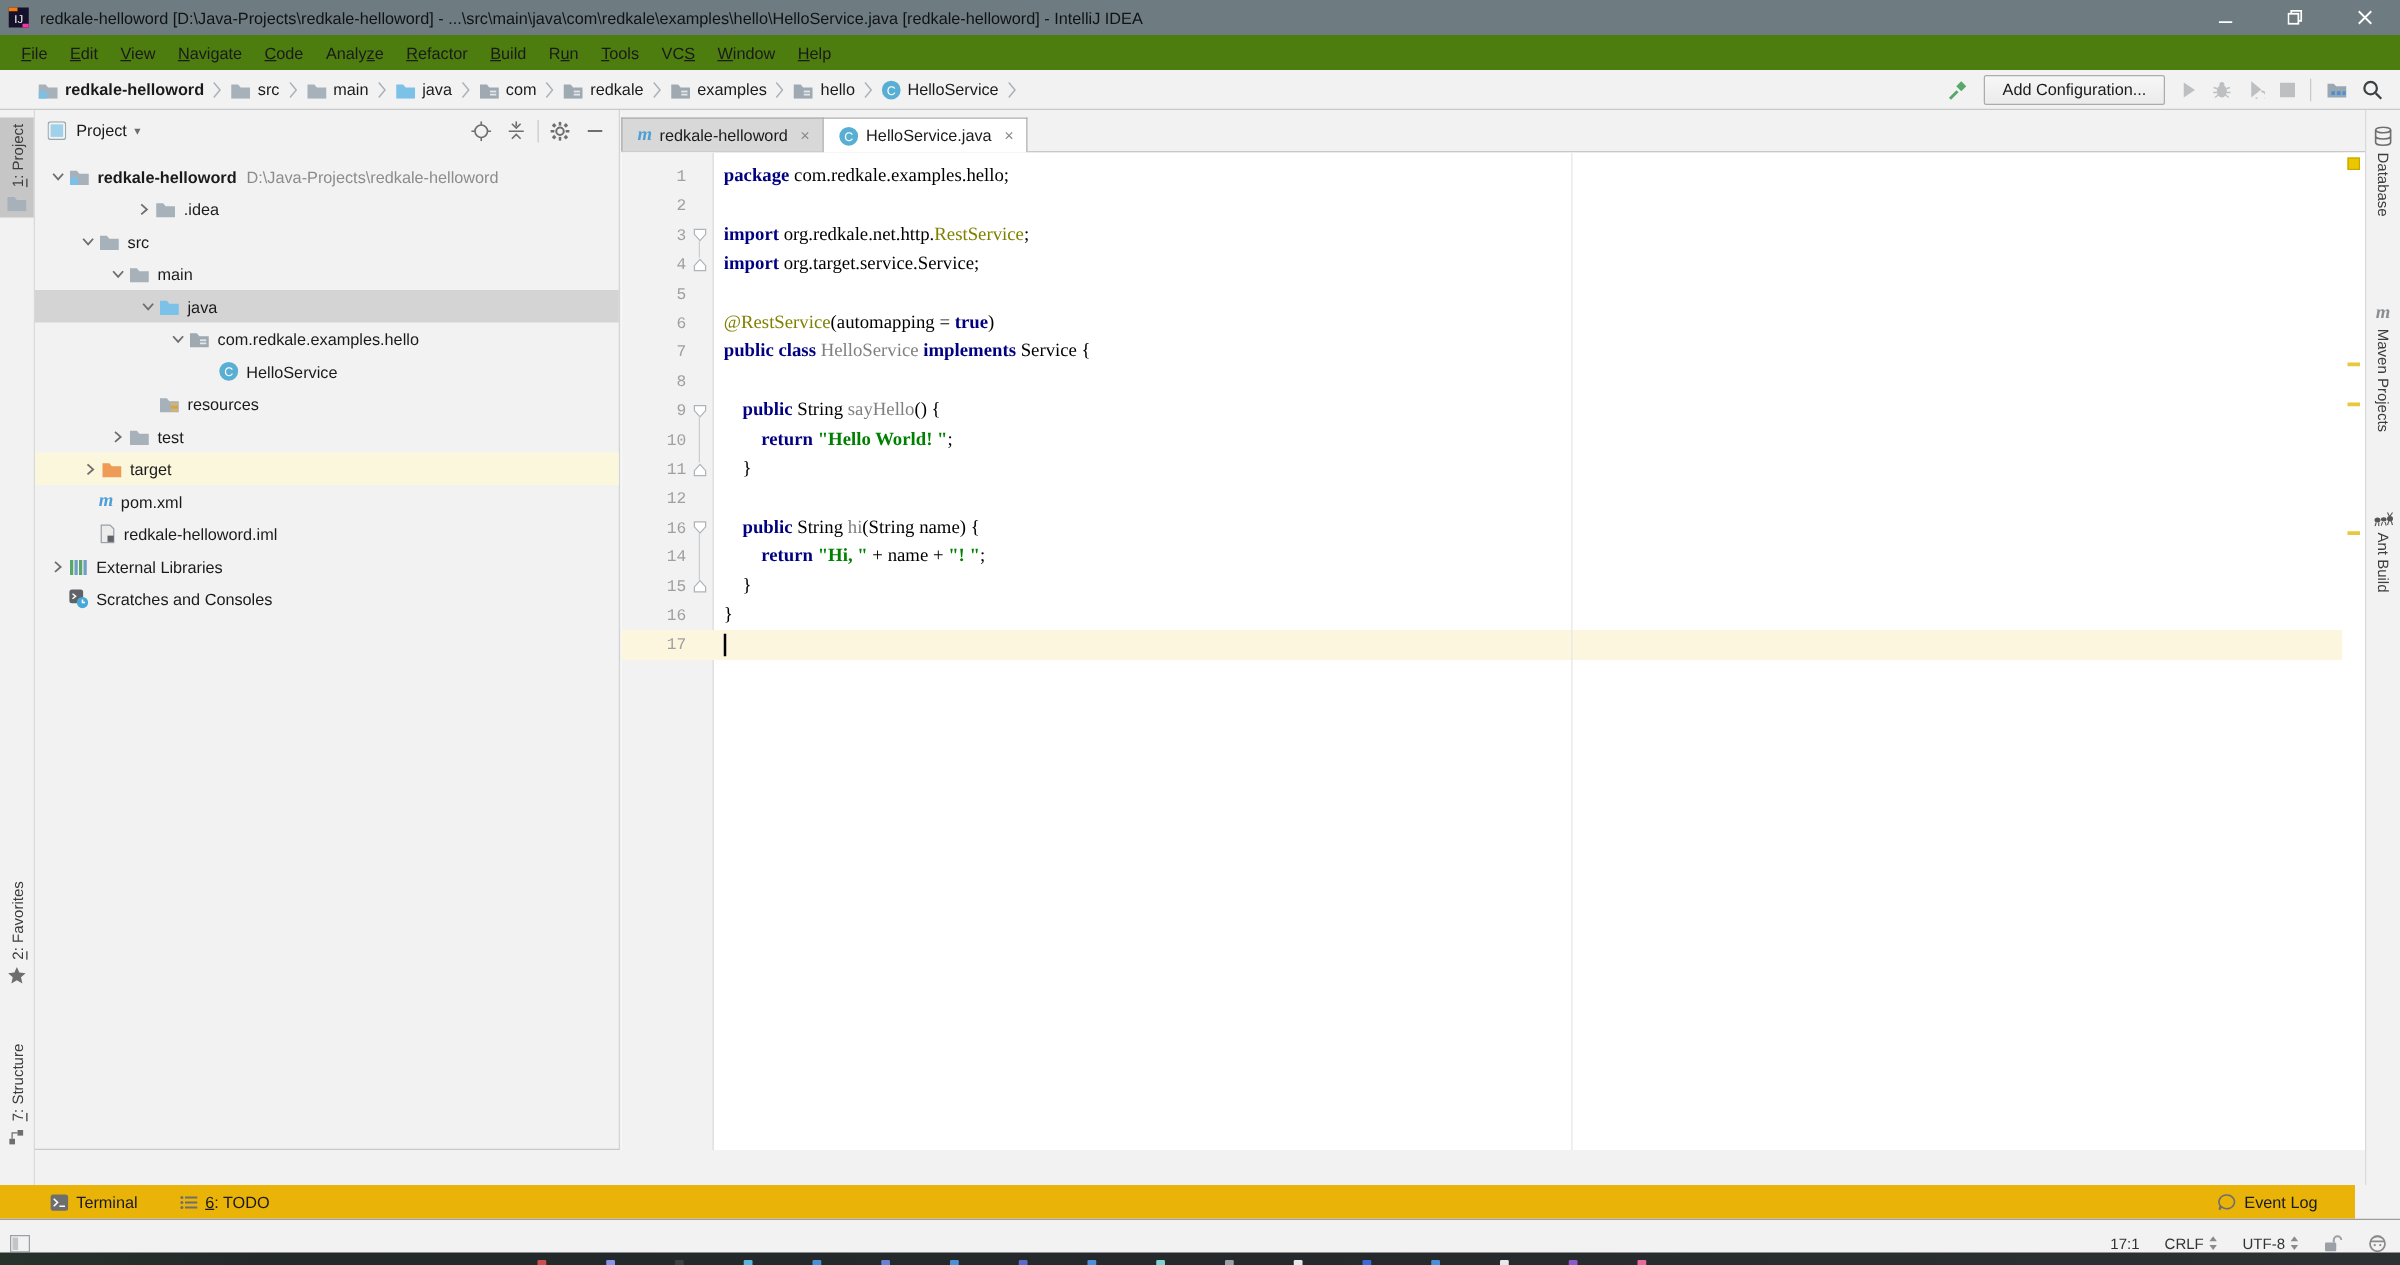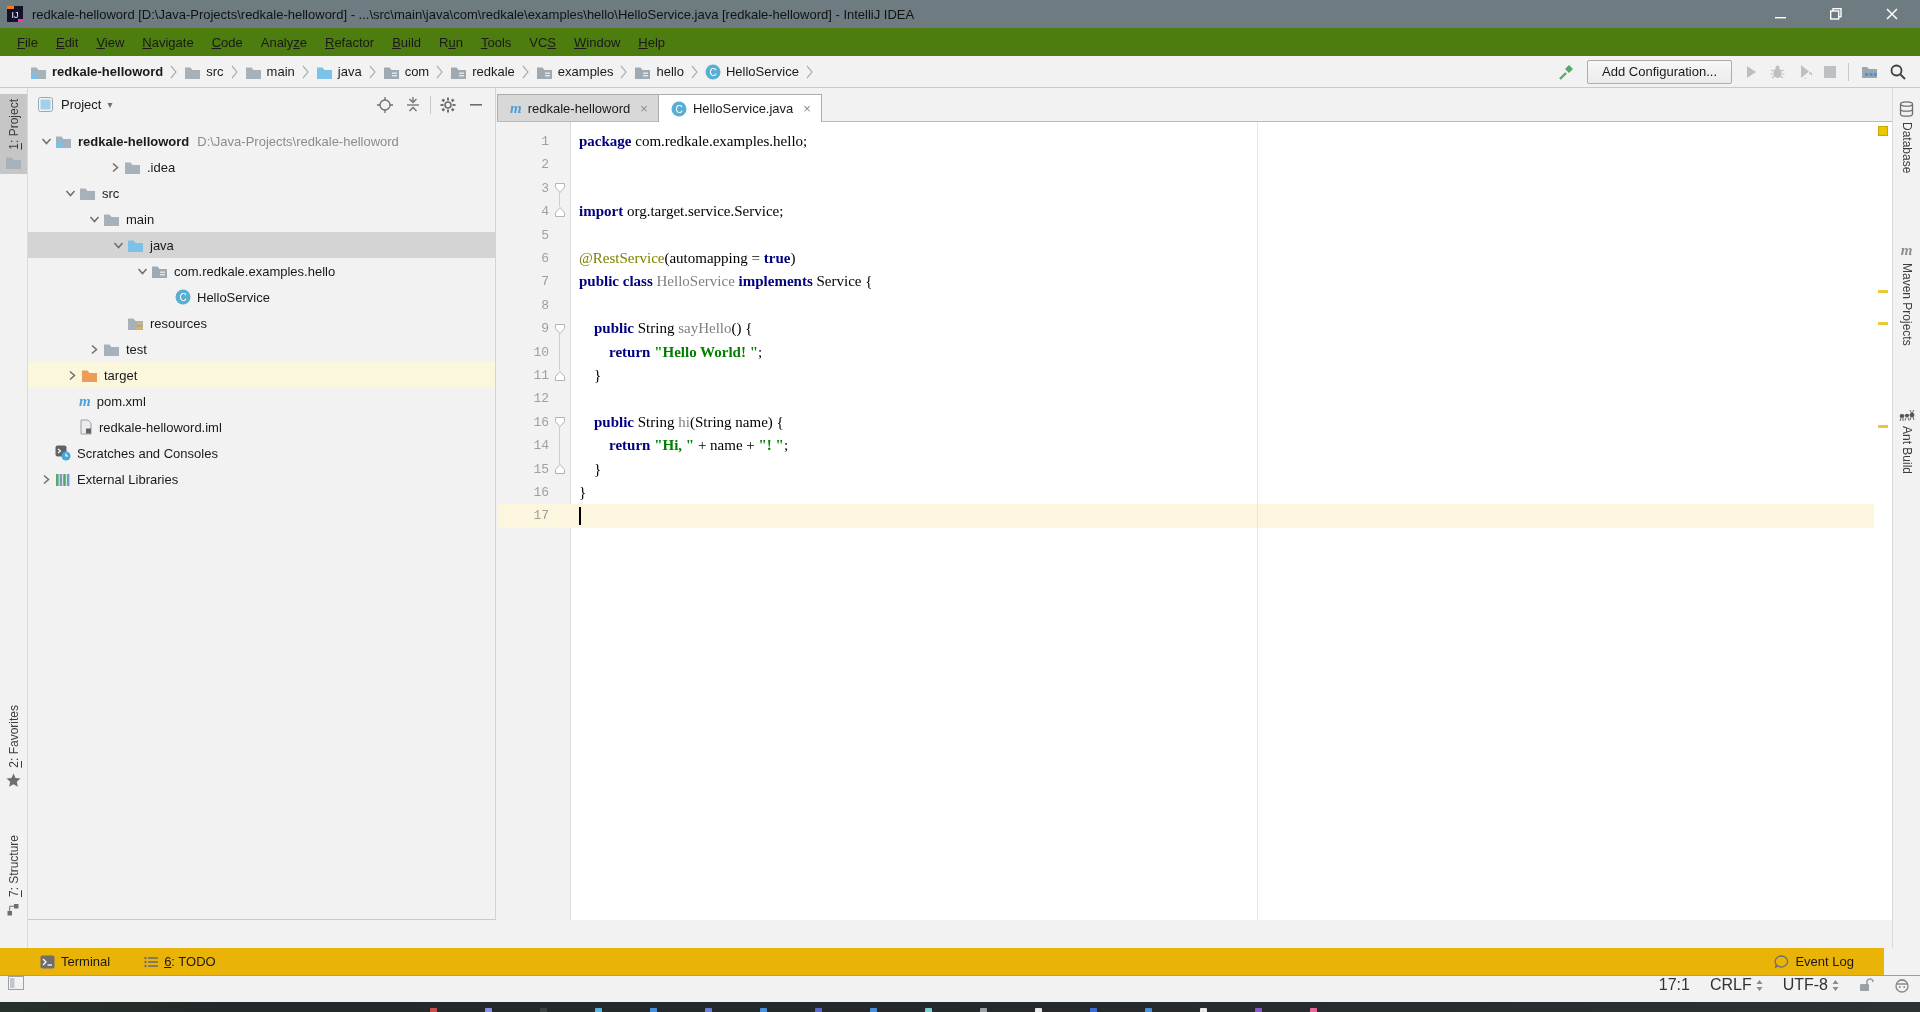--- a/index.html
+++ b/index.html
@@ -92,21 +92,21 @@
     border:1px solid #c8a800; }
   .stripe-tick { position:absolute; right:4px; width:10px; height:3px; background:#e8c93d; }
 
   
   .bottombar { position:absolute; left:0; top:948px; width:1884px; height:27px; background:#eab308;
     display:flex; align-items:center; }
   .bb-item { display:flex; align-items:center; gap:6px; margin-right:34px; }
   .bb-left { display:flex; padding-left:40px; flex:1; }
   .bb-right { display:flex; padding-right:30px; }
   .statusbar { position:absolute; left:0; top:975px; width:1920px; height:27px; background:#f2f2f2;
-    border-top:1px solid #9e9e9e; display:flex; align-items:flex-start; font-size:16px; color:#333; }
+    border-top:1px solid #9e9e9e; display:flex; align-items:flex-end; font-size:12px; color:#333; }
   .sb-left { padding-left:8px; display:flex; align-items:center; }
   .sb-right { margin-left:auto; display:flex; align-items:center; gap:20px; padding-right:10px; }
   .sb-widget { display:flex; align-items:center; gap:4px; }
   .taskbar { position:absolute; left:0; top:1002px; width:1920px; height:10px;
     background:linear-gradient(90deg,#27322b 0%, #23282a 12%, #25292b 55%, #2c3133 100%); }
   .tb-sliver { position:absolute; bottom:0; width:7px; height:4px; border-radius:1px 1px 0 0; }
 </style>
 </head>
 <body>
 
@@ -551,46 +551,46 @@
           <span class="tree-chevron"></span>
           <span class="tree-icon">
             <svg width="14" height="16">
               <path d="M2 1 h7 l3 3 v11 H2 Z" fill="#ececec" stroke="#9aa0a6"></path>
               <rect x="7" y="9.5" width="5" height="5" fill="#5f6368"></rect>
             </svg>
           </span>
           <span class="tree-label">redkale-helloword.iml</span>
         </div>
         <div class="tree-row" style="padding-left: 10px;">
+          <span class="tree-chevron">
+            <svg width="11" height="11">
+              <path d="M3 1.5 L7.5 5.5 L3 9.5" fill="none" stroke="#6e6e6e" stroke-width="1.5"></path>
+            </svg>
+          </span>
+          <span class="tree-icon">
+            <svg width="16" height="15">
+              <rect x="1" y="2" width="2.6" height="12" fill="#59a869"></rect>
+              <rect x="4.6" y="2" width="2.6" height="12" fill="#6f9ec6"></rect>
+              <rect x="8.2" y="2" width="2.6" height="12" fill="#59a869"></rect>
+              <rect x="11.8" y="2" width="2.6" height="12" fill="#6f9ec6"></rect>
+            </svg>
+          </span>
+          <span class="tree-label">External Libraries</span>
+        </div>
+        <div class="tree-row" style="padding-left: 10px;">
           <span class="tree-chevron"></span>
           <span class="tree-icon">
             <svg width="16" height="16">
               <rect x="0.5" y="0.5" width="11" height="11" rx="2" fill="#5f6368"></rect>
               <path d="M3 4 l2.5 2 L3 8" stroke="#fff" stroke-width="1.2" fill="none"></path>
               <circle cx="11" cy="11" r="4.5" fill="#47a7d8"></circle>
               <path d="M11 8.5 V11 H13" stroke="#fff" stroke-width="1.2" fill="none"></path>
             </svg>
           </span>
           <span class="tree-label">Scratches and Consoles</span>
-        </div>
-        <div class="tree-row" style="padding-left: 10px;">
-          <span class="tree-chevron">
-            <svg width="11" height="11">
-              <path d="M3 1.5 L7.5 5.5 L3 9.5" fill="none" stroke="#6e6e6e" stroke-width="1.5"></path>
-            </svg>
-          </span>
-          <span class="tree-icon">
-            <svg width="16" height="15">
-              <rect x="1" y="2" width="2.6" height="12" fill="#59a869"></rect>
-              <rect x="4.6" y="2" width="2.6" height="12" fill="#6f9ec6"></rect>
-              <rect x="8.2" y="2" width="2.6" height="12" fill="#59a869"></rect>
-              <rect x="11.8" y="2" width="2.6" height="12" fill="#6f9ec6"></rect>
-            </svg>
-          </span>
-          <span class="tree-label">External Libraries</span>
         </div>
       </div>
   </div>
 
   <div class="editor-col">
     <div class="tabbar" id="tabbar">
         <div class="tab">
           <span class="icon">
             <span style="font-style:italic;font-weight:bold;color:#4d9fd6;font-size:15px;font-family:Liberation Serif, serif;line-height:1;">m</span>
           </span>
@@ -614,20 +614,21 @@
         <div class="gutter-num" style="top: 8px;">1</div>
         <div class="code-line" style="top: 8px;"><span class="seg-k">package</span><span class="seg-p"> com.redkale.examples.hello;</span></div>
         <div class="gutter-num" style="top: 31.4px;">2</div>
         <div class="code-line" style="top: 31.4px;"></div>
         <div class="gutter-num" style="top: 54.8px;">3</div>
         <span class="fold-marker" style="top: 54.8px;">
           <svg width="12" height="12">
             <path d="M1.5 1.5 h9 v4 L6 10.5 L1.5 5.5 Z" fill="#fff" stroke="#aeb4b8"></path>
           </svg>
         </span>
+        <div class="code-line" style="top: 54.8px;"><span class="seg-k">import</span><span class="seg-p"> org.redkale.net.http.</span><span class="seg-a">RestService</span><span class="seg-p">;</span></div>
         <div class="gutter-num" style="top: 78.2px;">4</div>
         <span class="fold-marker" style="top: 78.2px;">
           <svg width="12" height="12">
             <path d="M1.5 10.5 h9 v-4 L6 1.5 L1.5 6.5 Z" fill="#fff" stroke="#aeb4b8"></path>
           </svg>
         </span>
         <div class="code-line" style="top: 78.2px;"><span class="seg-k">import</span><span class="seg-p"> org.target.service.Service;</span></div>
         <div class="gutter-num" style="top: 101.6px;">5</div>
         <div class="code-line" style="top: 101.6px;"></div>
         <div class="gutter-num" style="top: 125px;">6</div>

